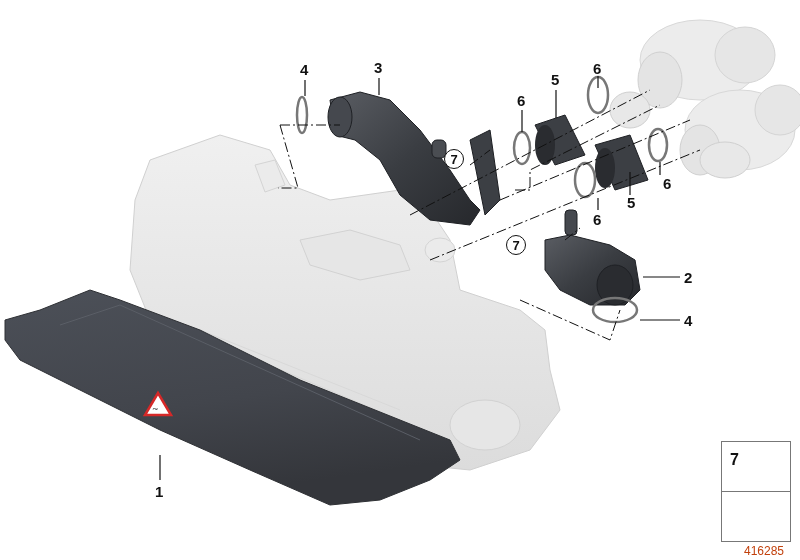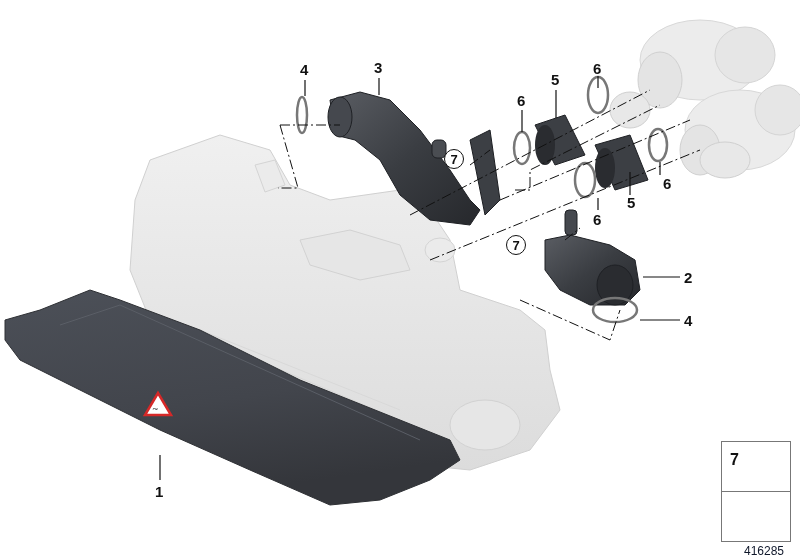--- a/index.html
+++ b/index.html
@@ -3,21 +3,21 @@
 <meta charset="utf-8">
 <style>
   html, body { margin: 0; padding: 0; background: #ffffff; }
   body { width: 800px; height: 560px; position: relative; overflow: hidden; font-family: "Liberation Sans", sans-serif; }
   #diagram { position: absolute; left: 0; top: 0; width: 800px; height: 560px; }
   .callout { position: absolute; font-family: "Liberation Sans", sans-serif; font-weight: bold; font-size: 15px; color: #111; line-height: 1; }
   .callout-circle { position: absolute; width: 20px; height: 20px; border: 1.6px solid #111; border-radius: 50%; background: #fff; font-family: "Liberation Sans", sans-serif; font-weight: bold; font-size: 13px; color: #111; display: flex; align-items: center; justify-content: center; box-sizing: border-box; }
   .legend-box { position: absolute; left: 721px; top: 441px; width: 70px; height: 101px; border: 1px solid #777; box-sizing: border-box; background: #fff; }
   .legend-top { position: absolute; left: 0; top: 0; width: 68px; height: 49px; border-bottom: 1px solid #777; }
   .legend-num { position: absolute; left: 8px; top: 9px; font-weight: bold; font-size: 16px; color: #111; }
-  .doc-id { position: absolute; left: 744px; top: 544px; font-size: 12px; color: #0f172a; }
+  .doc-id { position: absolute; left: 744px; top: 544px; font-size: 12px; color: #c2410c; }
 </style>
 </head>
 <body>
 
 <svg id="diagram" viewBox="0 0 800 560" xmlns="http://www.w3.org/2000/svg">
   <defs>
     <linearGradient id="darkGrad" x1="0" y1="0" x2="1" y2="1">
       <stop offset="0" stop-color="#5a5d63"></stop>
       <stop offset="0.5" stop-color="#3a3d42"></stop>
       <stop offset="1" stop-color="#26282c"></stop>

